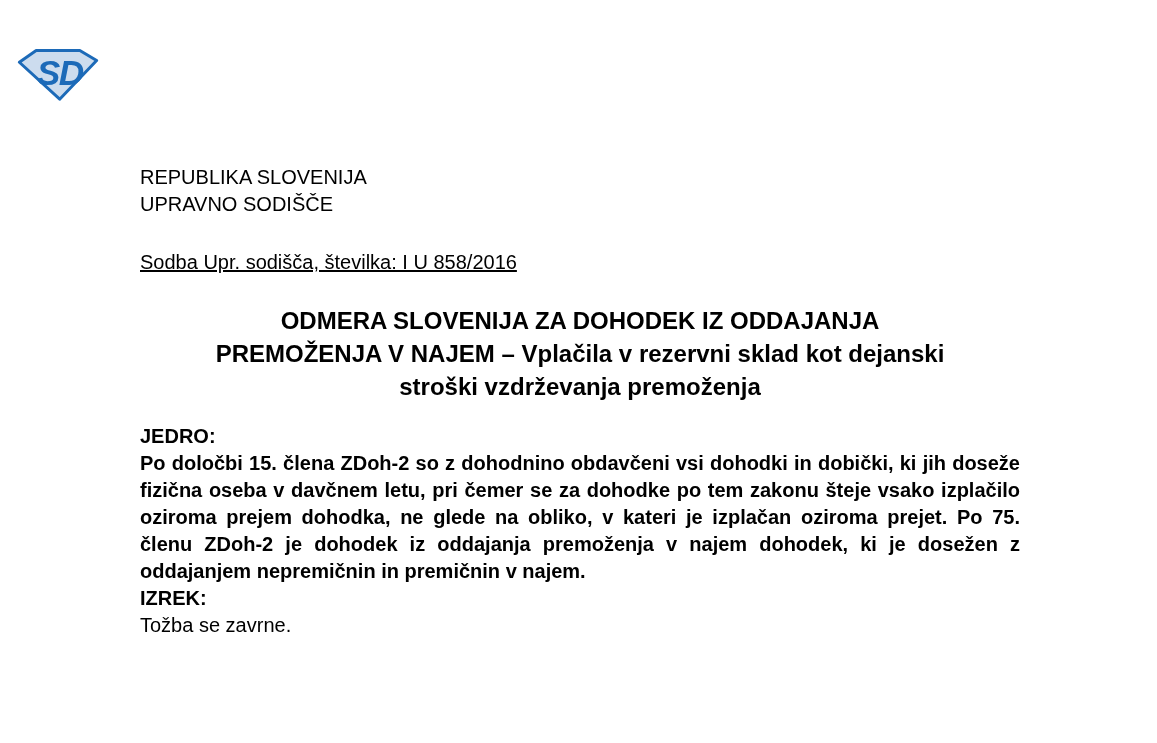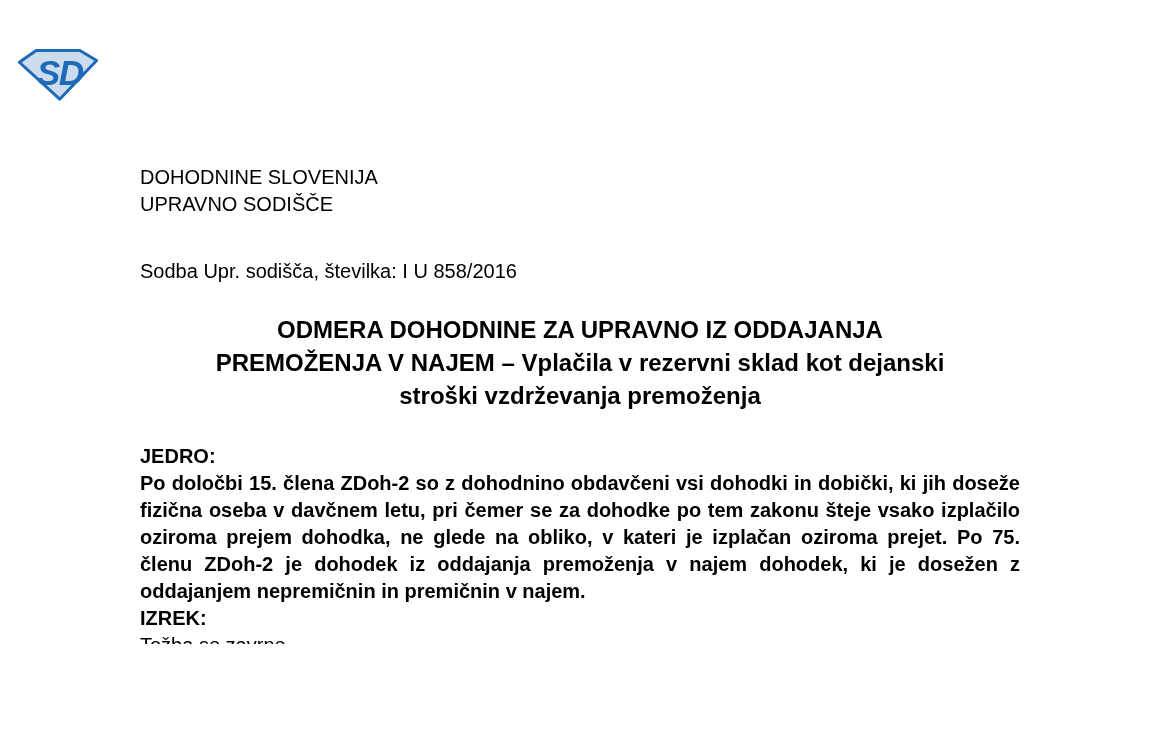--- a/index.html
+++ b/index.html
@@ -29,60 +29,60 @@
   }
   .doc {
     position: absolute;
     left: 140px;
     top: 164px;
     width: 880px;
     font-size: 20px;
     line-height: 27px;
   }
   .hdr div { white-space: nowrap; }
-  .meta { margin-top: 40px; }
+  .meta { margin-top: 31px; text-decoration: underline; }
   .meta div { white-space: nowrap; }
   .title {
     margin: 28px 0 0 0;
     font-size: 24px;
     line-height: 33px;
     font-weight: bold;
     text-align: center;
   }
-  .sec-jedro { margin-top: 31px; }
+  .sec-jedro { margin-top: 20px; }
   .sec-izrek { }
   .sec-h { font-weight: bold; }
   .sec-b { margin: 0; }
   .just { text-align: justify; font-weight: bold; }
 </style>
 </head>
 <body>
 
 <div class="page">
 
   <div class="logo">
     <svg viewBox="0 0 100 64">
       <polygon points="4,18 24,4 76,4 96,16 52,62" stroke="#1c6ab8" stroke-width="3.5" stroke-linejoin="round" fill="#ccdcee"></polygon>
       <text x="52" y="45" text-anchor="middle" class="logo-letters" fill="#1c6ab8">SD</text>
     </svg>
   </div>
 
   <div class="doc">
 
     <div class="hdr">
-      <div>DOHODNINE SLOVENIJA</div>
+      <div>REPUBLIKA SLOVENIJA</div>
       <div>UPRAVNO SODIŠČE</div>
     </div>
 
     <div class="meta">
       <div>Sodba Upr. sodišča, številka: I U 858/2016</div>
     </div>
 
     <h1 class="title">
-      <div>ODMERA DOHODNINE ZA UPRAVNO IZ ODDAJANJA</div>
+      <div>ODMERA SLOVENIJA ZA DOHODEK IZ ODDAJANJA</div>
       <div>PREMOŽENJA V NAJEM – Vplačila v rezervni sklad kot dejanski</div>
       <div>stroški vzdrževanja premoženja</div>
     </h1>
 
     <section class="sec sec-jedro">
       <div class="sec-h">JEDRO:</div>
       <p class="sec-b just">Po določbi 15. člena ZDoh-2 so z dohodnino obdavčeni vsi dohodki in dobički, ki jih doseže fizična oseba v davčnem letu, pri čemer se za dohodke po tem zakonu šteje vsako izplačilo oziroma prejem dohodka, ne glede na obliko, v kateri je izplačan oziroma prejet. Po 75. členu ZDoh-2 je dohodek iz oddajanja premoženja v najem dohodek, ki je dosežen z oddajanjem nepremičnin in premičnin v najem.</p>
     </section>
 
     <section class="sec sec-izrek">

